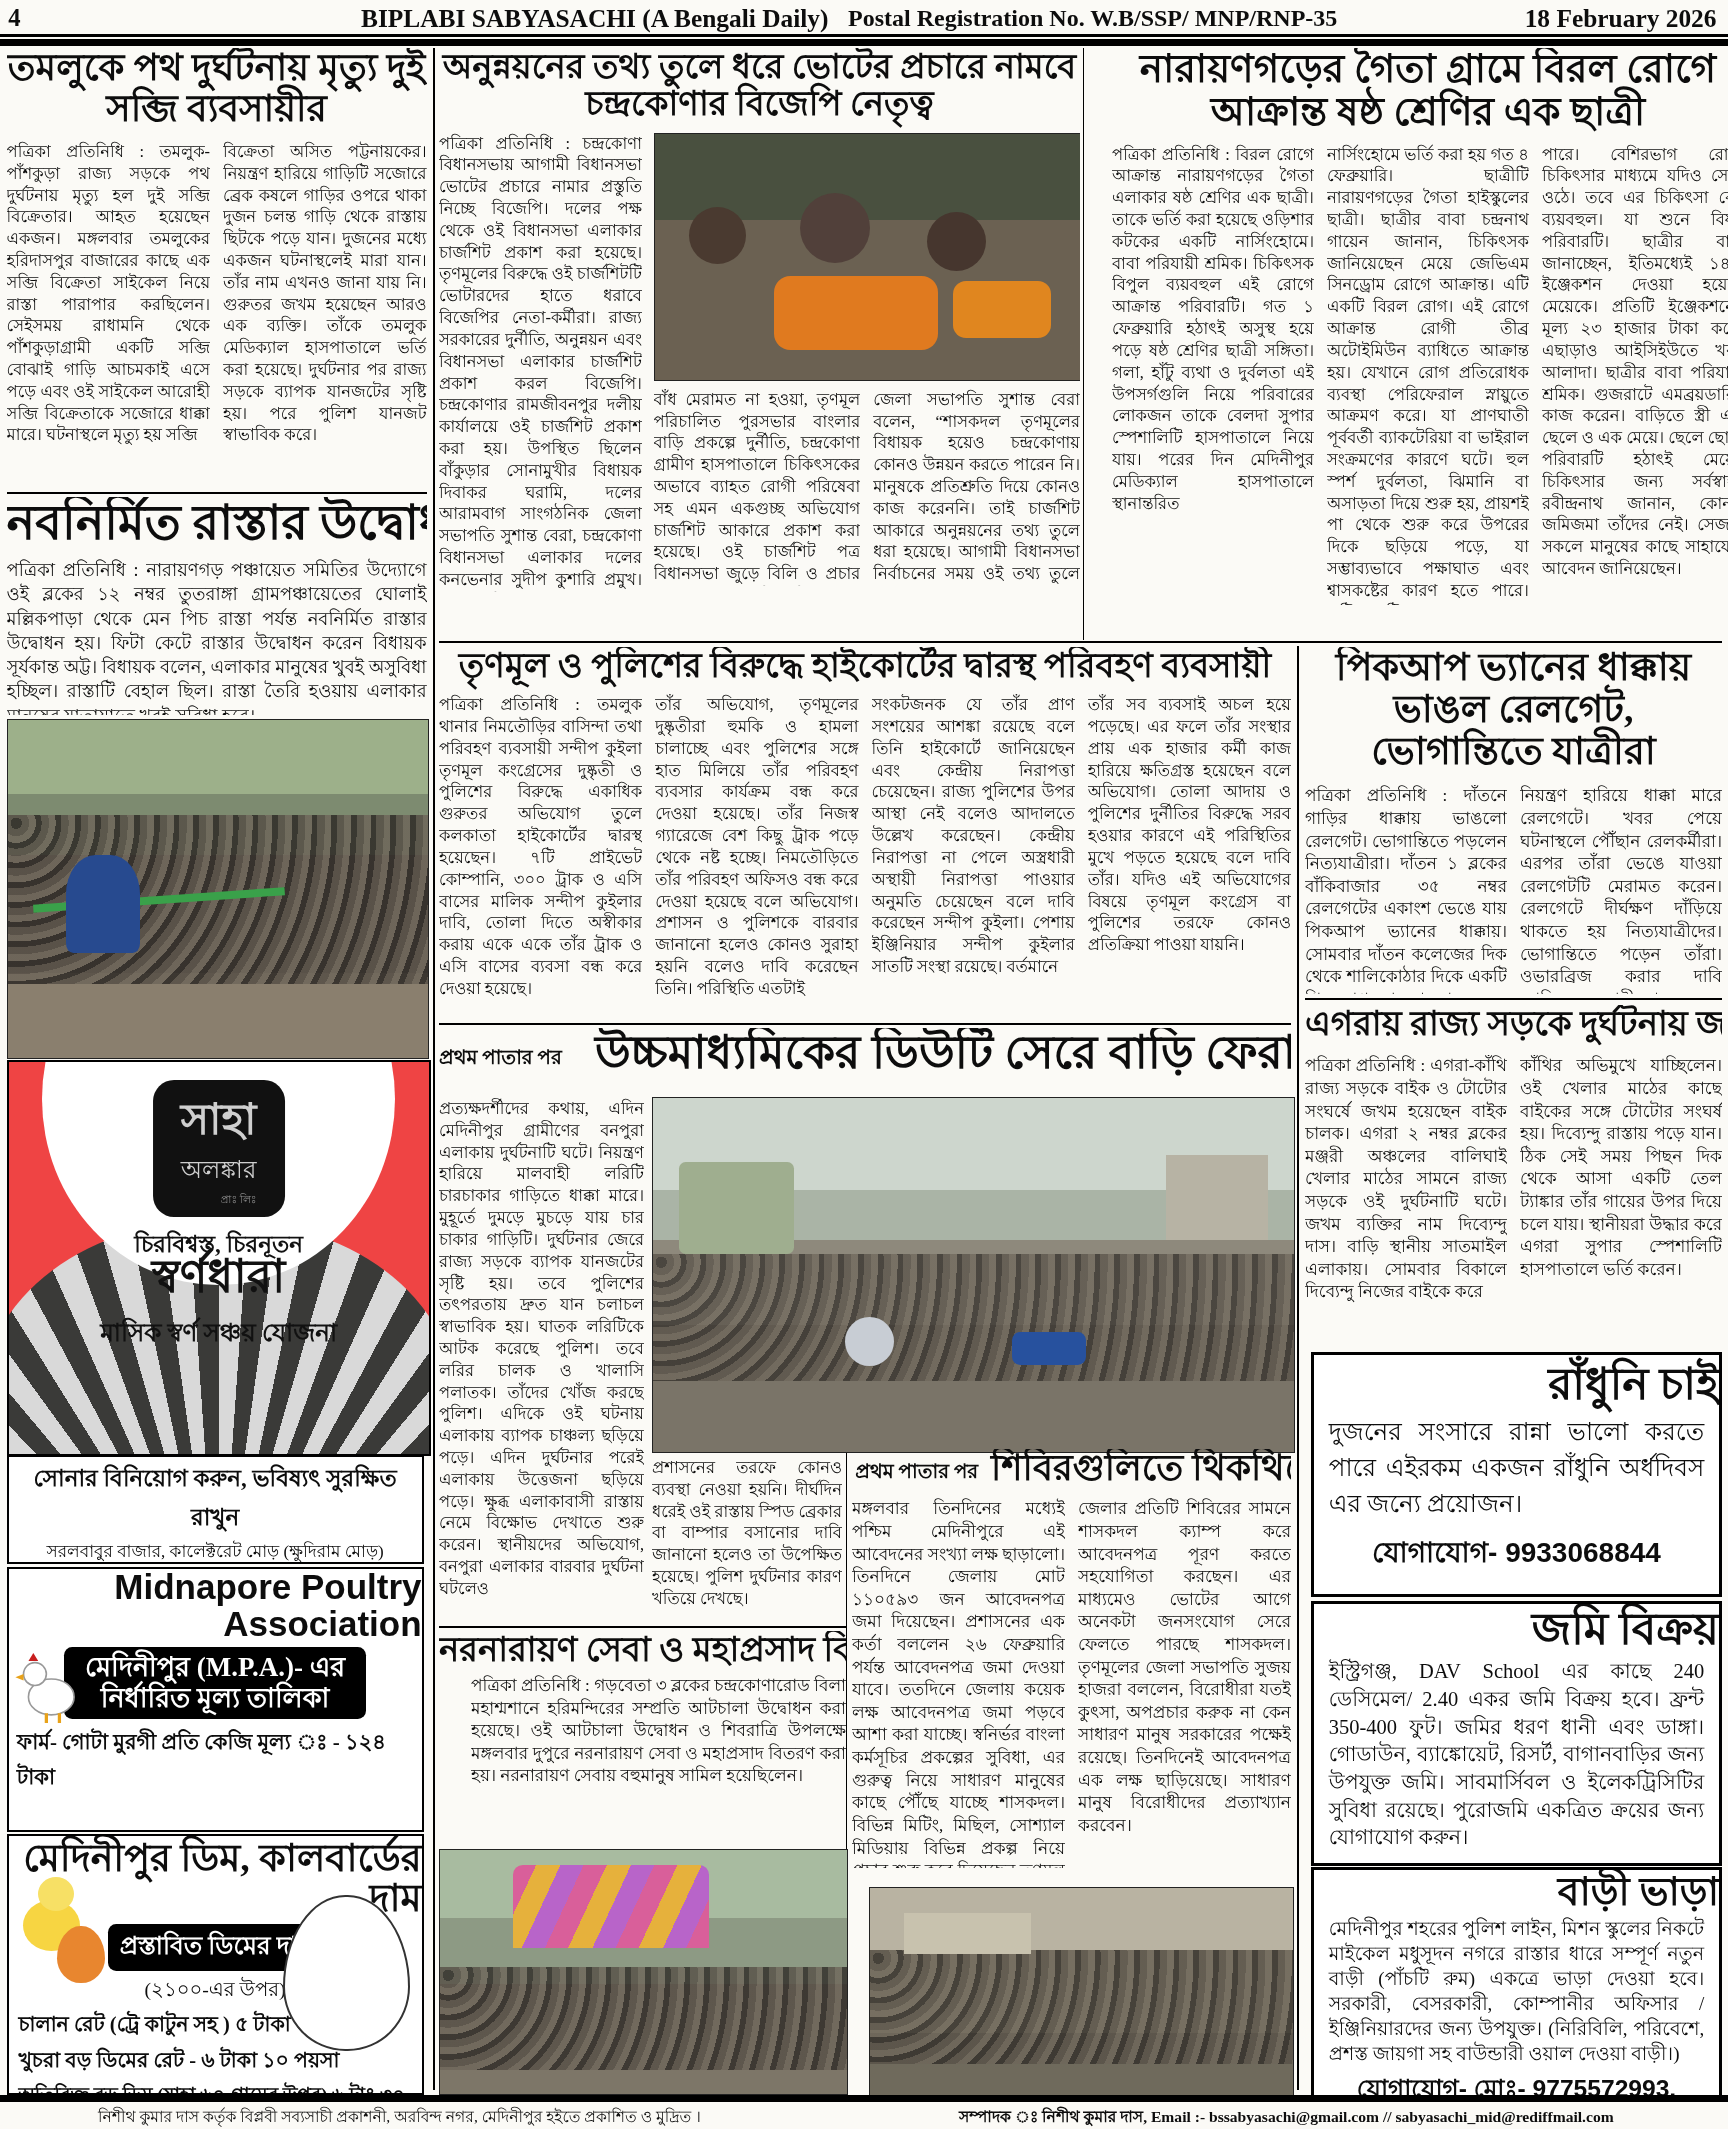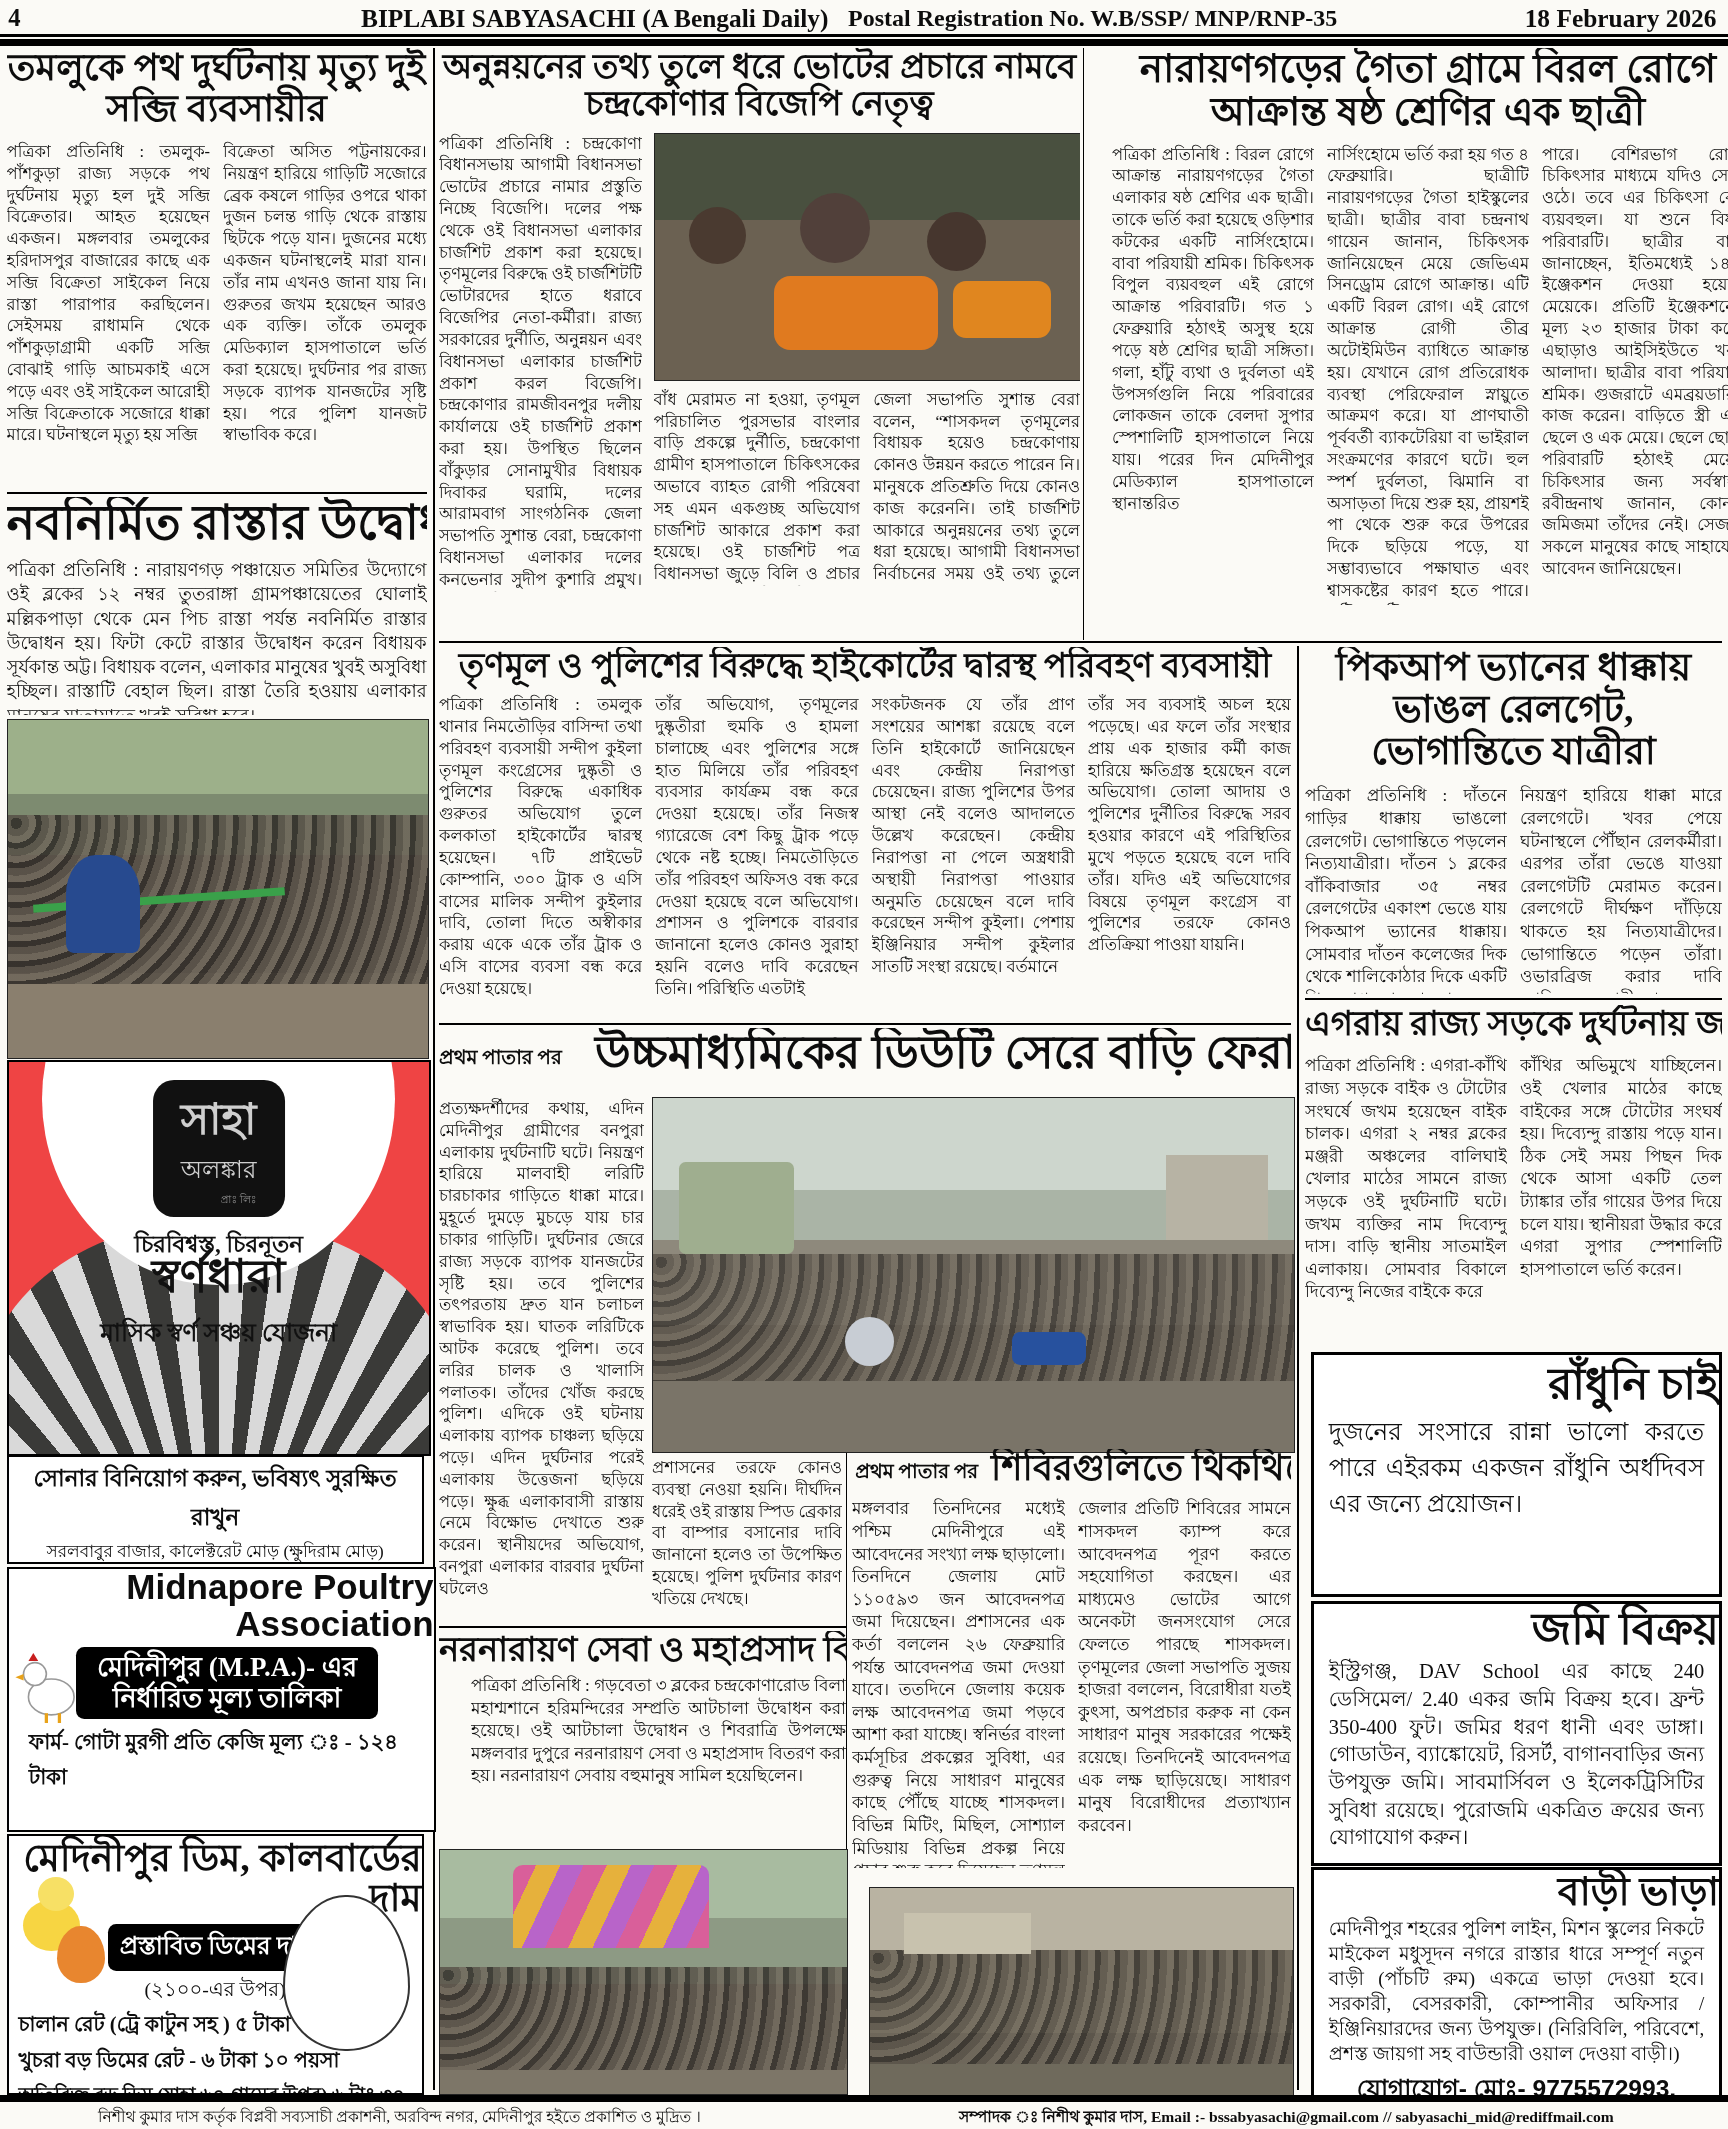--- a/index.html
+++ b/index.html
@@ -108,21 +108,21 @@
     <div class="necktext" style="top:164px;font-size:23px;">চিরবিশ্বস্ত, চিরনূতন</div>
     <div class="necktext" style="top:179px;font-size:46px;">স্বর্ণধারা</div>
     <div class="necktext" style="top:252px;font-size:24.6px;">মাসিক স্বর্ণ সঞ্চয় যোজনা</div>
   </div>
   <div class="adbox" style="left:6.6px;top:1455px;width:413px;height:105px;border-width:2.5px;">
     <div style="font-size:23px;font-weight:bold;text-align:center;margin-top:3.3px;">সোনার বিনিয়োগ করুন, ভবিষ্যৎ সুরক্ষিত রাখুন</div>
     <div style="font-size:17px;text-align:center;">সরলবাবুর বাজার, কালেক্টরেট মোড় (ক্ষুদিরাম মোড়)</div>
 
   </div>
 
-  <div class="adbox" style="left:6.6px;top:1567px;width:413px;height:261px;border-width:2.5px;padding-left:12px;">
+  <div class="adbox" style="left:6.6px;top:1567px;width:413px;height:261px;border-width:2.5px;">
     <div class="ad-title" style="font-size:35px;font-family:'Liberation Sans','DejaVu Sans',sans-serif;">Midnapore Poultry Association</div>
     <svg width="66" height="75" viewBox="0 0 40 46" style="position:absolute;left:6.6px;top:79px;">
       <ellipse class="hen" cx="22" cy="30" rx="14" ry="11"></ellipse>
       <circle class="hen" cx="12" cy="16" r="7"></circle>
       <path class="comb" d="M8 8 l3 -5 3 5 z"></path>
       <path class="beak" d="M5 16 l-5 2 5 2 z"></path>
       <rect x="18" y="40" width="2" height="6" fill="#e8a21a"></rect>
         <rect x="26" y="40" width="2" height="6" fill="#e8a21a"></rect>
     </svg>
     <div class="badge" style="font-size:27px;line-height:1.15;padding:4.9px 21px;">
@@ -200,20 +200,21 @@
     <div class="hl nowrap" style="font-size:34px;">এগরায় রাজ্য সড়কে দুর্ঘটনায় জখম ১</div>
     <div class="cols" style="margin-top:13px;height:279px;">
       <div class="col" style="font-size:17px;">পত্রিকা প্রতিনিধি : এগরা-কাঁথি রাজ্য সড়কে বাইক ও টোটোর সংঘর্ষে জখম হয়েছেন বাইক চালক। এগরা ২ নম্বর ব্লকের মঞ্জরী অঞ্চলের বালিঘাই খেলার মাঠের সামনে রাজ্য সড়কে ওই দুর্ঘটনাটি ঘটে। জখম ব্যক্তির নাম দিব্যেন্দু দাস। বাড়ি স্থানীয় সাতমাইল এলাকায়। সোমবার বিকালে দিব্যেন্দু নিজের বাইকে করে</div>
       <div class="col" style="font-size:17px;">কাঁথির অভিমুখে যাচ্ছিলেন। ওই খেলার মাঠের কাছে বাইকের সঙ্গে টোটোর সংঘর্ষ হয়। দিব্যেন্দু রাস্তায় পড়ে যান। ঠিক সেই সময় পিছন দিক থেকে আসা একটি তেল ট্যাঙ্কার তাঁর গায়ের উপর দিয়ে চলে যায়। স্থানীয়রা উদ্ধার করে এগরা সুপার স্পেশালিটি হাসপাতালে ভর্তি করেন।</div>
     </div>
   </div>
 
   <div class="adbox" style="left:1311px;top:1352px;width:405px;height:239px;">
     <div class="ad-title" style="font-size:44px;margin-top:6.6px;">রাঁধুনি চাই</div>
     <div class="ad-body" style="font-size:24.6px;line-height:1.45;margin-top:6.6px;">দুজনের সংসারে রান্না ভালো করতে পারে এইরকম একজন রাঁধুনি অর্ধদিবস এর জন্যে প্রয়োজন।</div>
+    <div class="ad-contact" style="font-size:28px;margin-top:9.8px;">যোগাযোগ- 9933068844</div>
   </div>
 
   <div class="adbox" style="left:1311px;top:1601px;width:405px;height:259px;">
     <div class="ad-title" style="font-size:44px;margin-top:3.3px;padding-left:32px;">জমি বিক্রয়</div>
     <div class="ad-body" style="font-size:20.5px;line-height:1.35;margin-top:4.9px;">ইস্ট্রিগঞ্জ, DAV School এর কাছে 240 ডেসিমেল/ 2.40 একর জমি বিক্রয় হবে। ফ্রন্ট 350-400 ফুট। জমির ধরণ ধানী এবং ডাঙ্গা। গোডাউন, ব্যাঙ্কোয়েট, রিসর্ট, বাগানবাড়ির জন্য উপযুক্ত জমি। সাবমার্সিবল ও ইলেকট্রিসিটির সুবিধা রয়েছে। পুরোজমি একত্রিত ক্রয়ের জন্য যোগাযোগ করুন।</div>
     <div class="ad-contact" style="font-size:26px;margin-top:4.9px;">মোঃ-8001121111</div>
   </div>
 
   <div class="adbox" style="left:1311px;top:1867px;width:405px;height:225px;">
     <div class="ad-title" style="font-size:39px;margin-top:1.6px;">বাড়ী ভাড়া</div>

